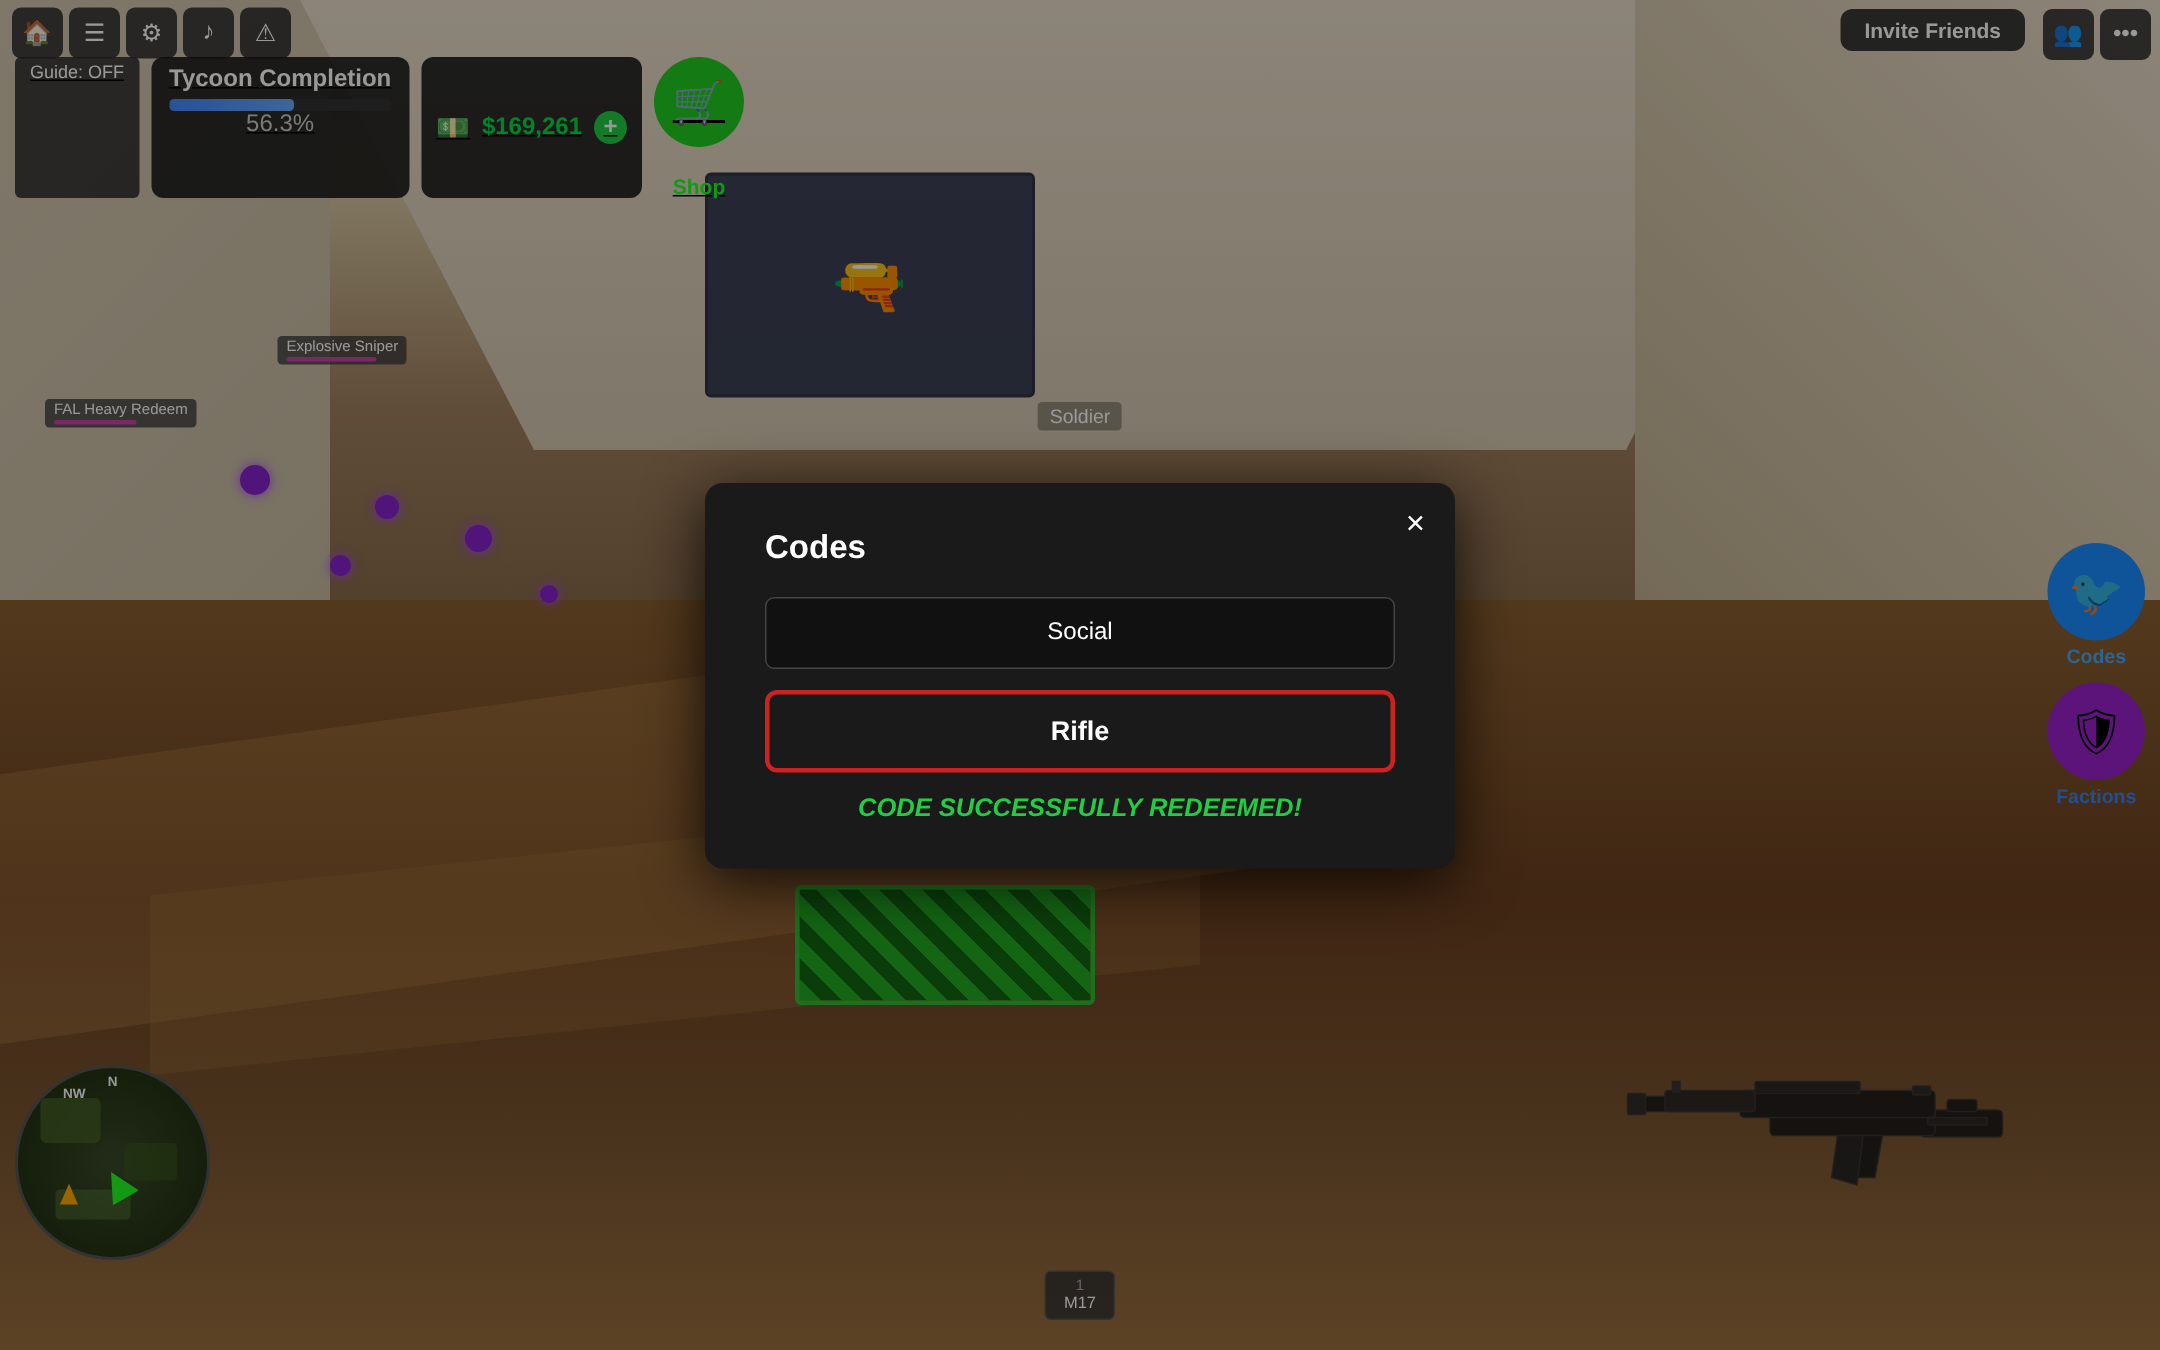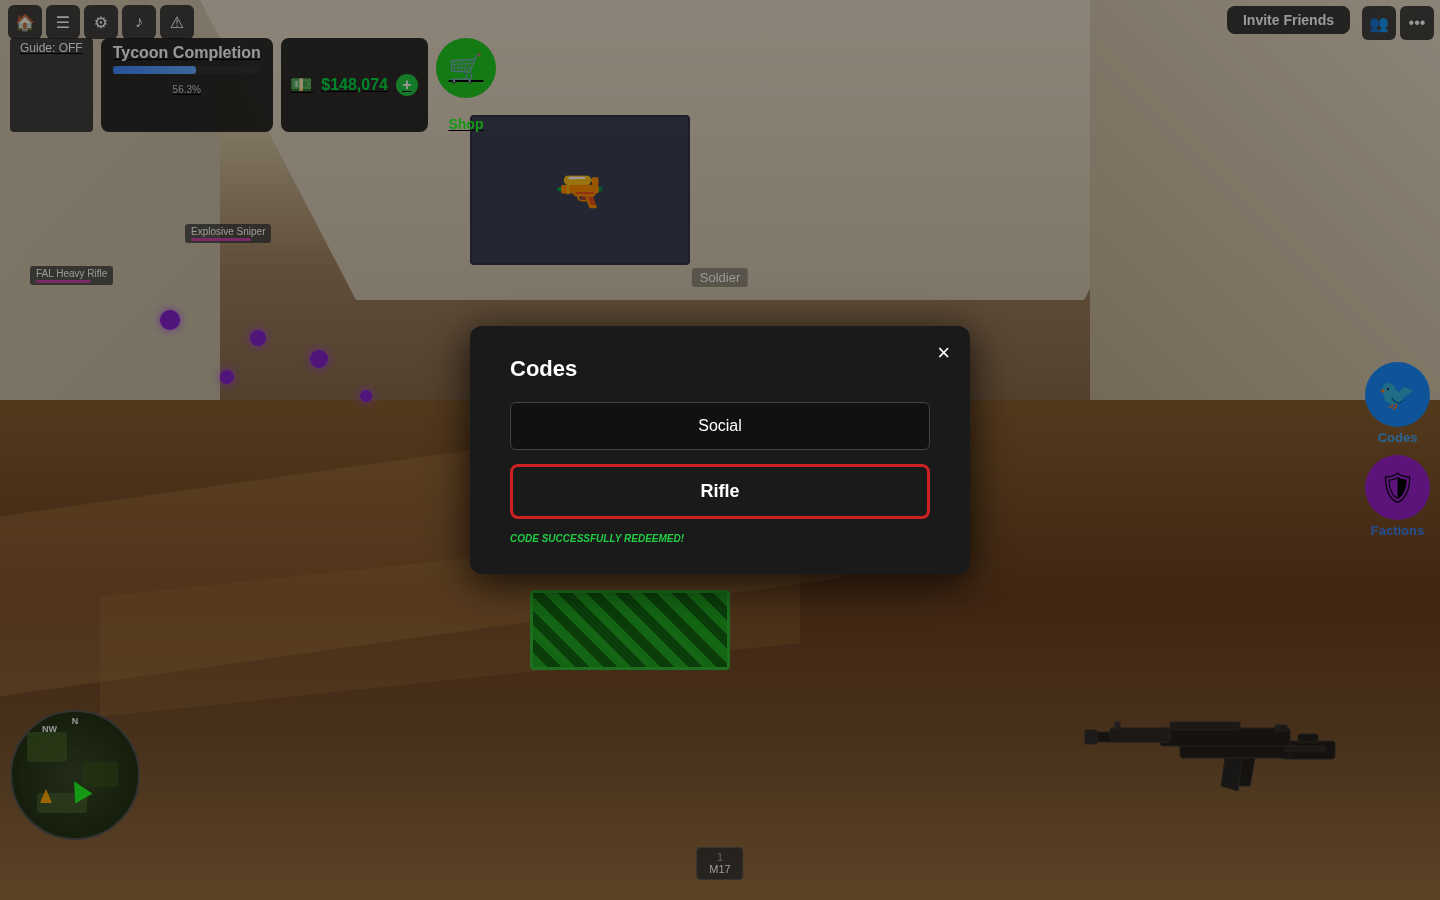--- a/index.html
+++ b/index.html
@@ -174,24 +174,24 @@
     }
 
     .progress-bar-fill {
       background: linear-gradient(90deg, #4488ff, #66aaff);
       height: 8px;
       border-radius: 3px;
       width: 56.3%;
     }
 
     .progress-text {
-      font-size: 10px;
+      font-size: 16px;
       text-align: center;
       color: #ccc;
-      margin-top: 10px;
+      margin-top: 0;
     }
 
     .money-display {
       background: rgba(20,20,20,0.88);
       border-radius: 8px;
       padding: 5px 10px;
       display: flex;
       align-items: center;
       gap: 8px;
       color: #00dd44;
@@ -407,23 +407,24 @@
       padding: 14px;
       color: white;
       font-size: 18px;
       font-weight: bold;
       cursor: pointer;
       margin-bottom: 14px;
     }
 
     .success-text {
       color: #22cc44;
-      font-size: 10px;
+      font-size: 17px;
       font-weight: bold;
       font-style: italic;
+      text-align: center;
     }
 
     
     #gun-display {
       position: absolute;
       bottom: 80px;
       right: 100px;
       z-index: 50;
       opacity: 0.9;
     }
@@ -513,21 +514,21 @@
   </div>
 
   <div class="npc-label">Soldier</div>
 
   <div class="explosive-label">
     <div>Explosive Sniper</div>
     <div class="explosive-bar" style="width:60px;"></div>
   </div>
 
   <div class="fal-label">
-    <div>FAL Heavy Rifle</div>
+    <div>FAL Heavy Redeem</div>
     <div class="fal-bar" style="width:55px;"></div>
   </div>
 
   <div id="gun-display">
     <svg width="260" height="130" viewBox="0 0 260 130">
 
       <g fill="#1a1a1a" stroke="#333" stroke-width="1">
 
         <rect x="200" y="55" width="55" height="18" rx="3"></rect>
         <rect x="218" y="48" width="20" height="8" rx="2"></rect>
@@ -583,21 +584,21 @@
   <div class="tycoon-completion">
     <div class="tycoon-title">Tycoon Completion</div>
     <div class="progress-bar-bg">
       <div class="progress-bar-fill"></div>
     </div>
     <div class="progress-text">56.3%</div>
   </div>
 
   <div class="money-display">
     <span class="money-icon">💵</span>
-    <span>$148,074</span>
+    <span>$169,261</span>
     <div class="add-btn">+</div>
   </div>
 
   <div class="shop-btn">
     <div class="shop-circle">🛒</div>
     <span class="shop-label">Shop</span>
   </div>
 </div>
 
 <div id="minimap">

